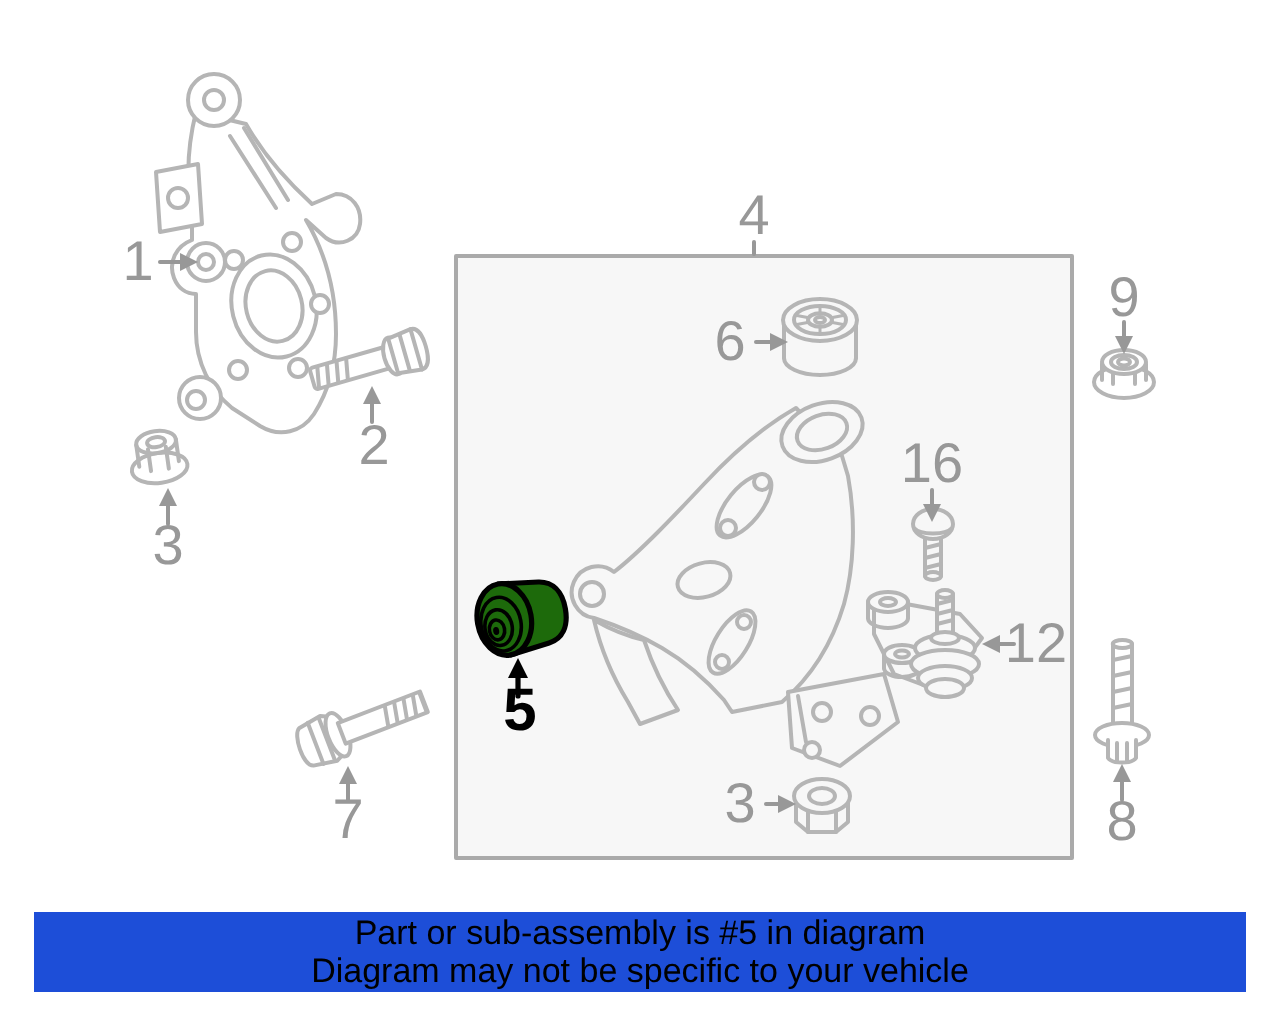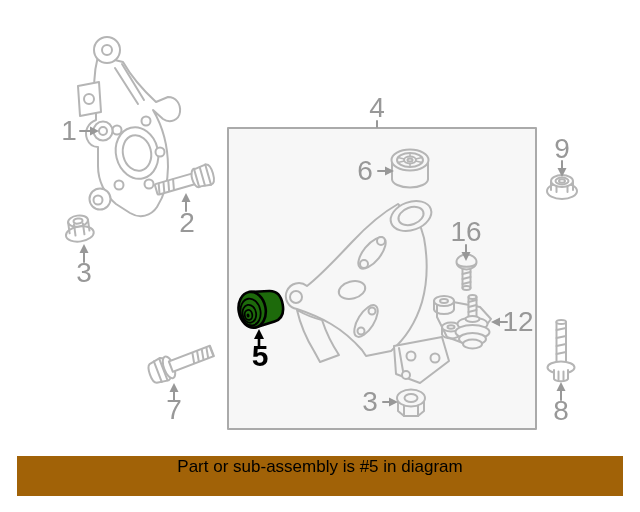--- a/index.html
+++ b/index.html
@@ -10,21 +10,21 @@
   #diagram-svg{position:absolute;left:0;top:0;}
   .callout{
     position:absolute;transform:translate(-50%,-50%);
     font-size:28px;color:#989898;line-height:1;user-select:none;
   }
   .callout.highlight{
     font-size:30px;color:#000000;font-weight:bold;
   }
   #banner{
     position:absolute;left:17px;top:456px;width:606px;height:40px;
-    background:#a16207;color:#000000;text-align:center;
+    background:#1d4ed8;color:#000000;text-align:center;
     font-size:17px;line-height:19px;padding-top:1px;box-sizing:border-box;
   }
 </style>
 </head>
 <body>
 
 <div id="stage">
 
 <svg id="diagram-svg" width="640" height="512" viewBox="0 0 640 512" stroke="#b5b5b5" stroke-width="2" fill="none" stroke-linecap="round" stroke-linejoin="round">
 
@@ -210,15 +210,16 @@
 <div class="callout" style="left:365px;top:171px">6</div>
 <div class="callout" style="left:174px;top:410px">7</div>
 <div class="callout" style="left:561px;top:411px">8</div>
 <div class="callout" style="left:562px;top:149px">9</div>
 <div class="callout" style="left:518px;top:322px">12</div>
 <div class="callout" style="left:466px;top:232px">16</div>
 <div class="callout" style="left:370px;top:402px">3</div>
 
 <div id="banner">
   <div>Part or sub-assembly is #5 in diagram</div>
+  <div>Diagram may not be specific to your vehicle</div>
 </div>
 
 </div>
 
 </body></html>

